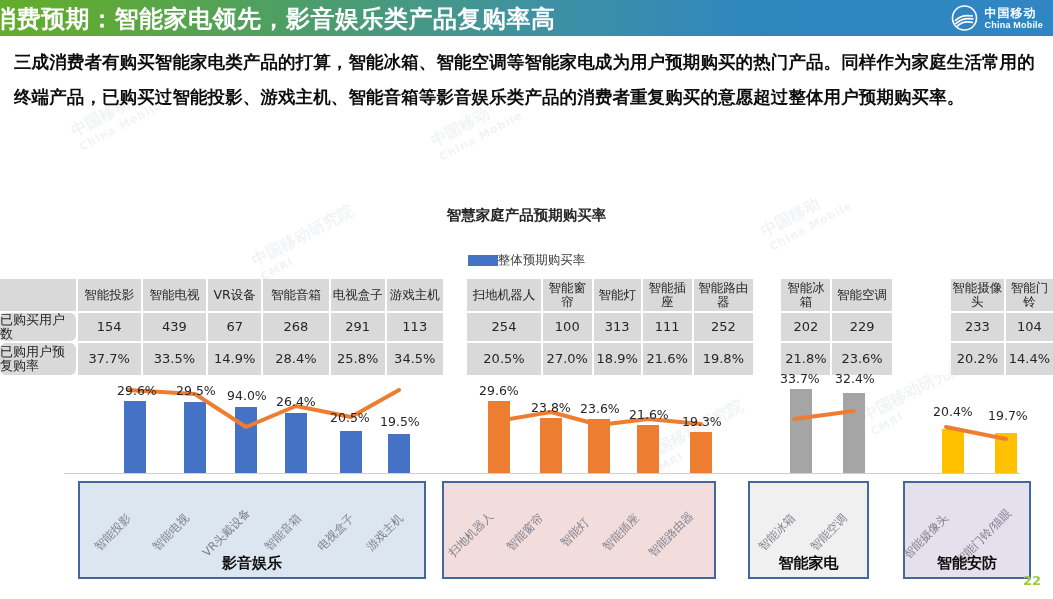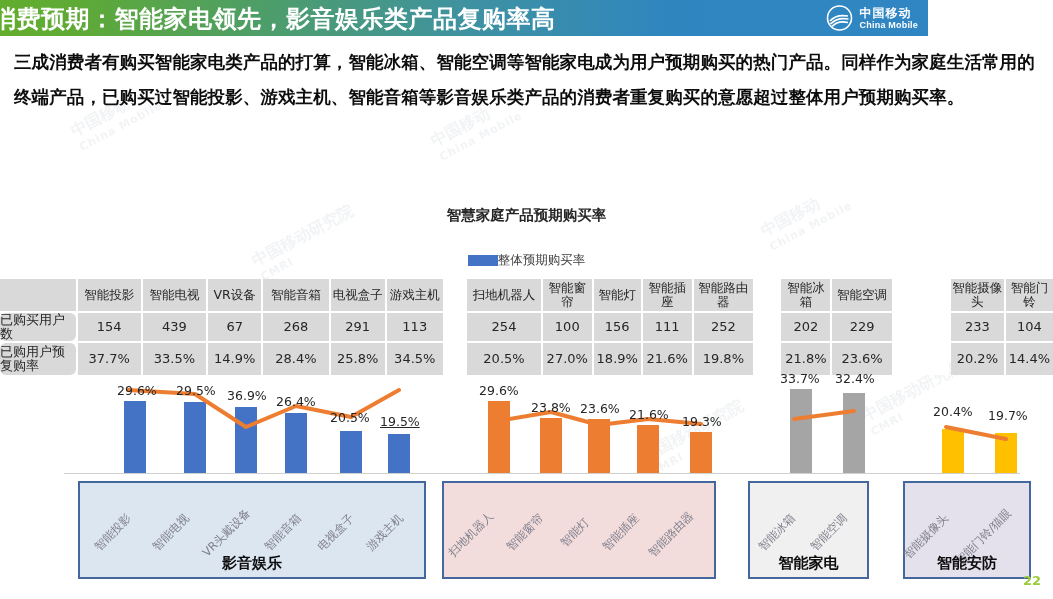--- a/index.html
+++ b/index.html
@@ -4,21 +4,21 @@
 <style>
   html,body{margin:0;padding:0;}
   body{
     width:1053px;height:599px;
     background:#ffffff;
     font-family:"Liberation Sans","DejaVu Sans",sans-serif;
     overflow:hidden;position:relative;
   }
   
   .header{
-    position:absolute;left:0;top:0;width:928px;height:36px;
+    position:absolute;left:0;top:0;width:1053px;height:36px;
     background:linear-gradient(90deg,#62ad2e 0%,#5faa35 8%,#4f9f63 26%,#3f92a0 50%,#2f86bf 72%,#2f86c2 100%);
   }
   .header-title{
     position:absolute;left:-8px;top:3px;
     font-size:24px;font-weight:bold;color:#ffffff;
     letter-spacing:0.5px;white-space:nowrap;
     font-family:"DejaVu Sans",sans-serif;
   }
   .logo-wrap{position:absolute;right:10px;top:5px;display:flex;align-items:center;gap:7px;}
   .logo-mark{width:27px;height:26px;}
@@ -196,21 +196,21 @@
         <td class="rowlab">已购买用户数</td>
         <td>154</td>
         <td>439</td>
         <td>67</td>
         <td>268</td>
         <td>291</td>
         <td>113</td>
         <td class="gap"></td>
         <td>254</td>
         <td>100</td>
-        <td>156</td>
+        <td>313</td>
         <td>111</td>
         <td>252</td>
         <td class="gap"></td>
         <td>202</td>
         <td>229</td>
         <td class="gap"></td>
         <td>233</td>
         <td>104</td>
       </tr>
       <tr class="r-pct">
@@ -262,24 +262,24 @@
 
   <svg class="lineSvg" aria-hidden="true">
     <polyline points="128,14 195,18 246,51 296,30 351,41 399,14" fill="none" stroke="#ed7d31" stroke-width="4" stroke-linejoin="round" stroke-linecap="round"></polyline>
     <polyline points="492,46 551,36 599,49 648,43 701,48" fill="none" stroke="#ed7d31" stroke-width="4" stroke-linejoin="round" stroke-linecap="round"></polyline>
     <polyline points="794,43 854,35" fill="none" stroke="#ed7d31" stroke-width="4" stroke-linejoin="round" stroke-linecap="round"></polyline>
     <polyline points="946,51 1006,63" fill="none" stroke="#ed7d31" stroke-width="4" stroke-linejoin="round" stroke-linecap="round"></polyline>
   </svg>
 
   <div class="dlabel" style="left:117px;top:7px;">29.6%</div>
   <div class="dlabel" style="left:176px;top:7px;">29.5%</div>
-  <div class="dlabel" style="left:227px;top:12px;">36.9%</div>
+  <div class="dlabel" style="left:227px;top:12px;">94.0%</div>
   <div class="dlabel" style="left:276px;top:18px;">26.4%</div>
   <div class="dlabel" style="left:330px;top:34px;">20.5%</div>
-  <div class="dlabel" style="left:380px;top:38px;text-decoration:underline;">19.5%</div>
+  <div class="dlabel" style="left:380px;top:38px;">19.5%</div>
 
   <div class="dlabel" style="left:479px;top:7px;">29.6%</div>
   <div class="dlabel" style="left:531px;top:24px;">23.8%</div>
   <div class="dlabel" style="left:580px;top:25px;">23.6%</div>
   <div class="dlabel" style="left:629px;top:31px;">21.6%</div>
   <div class="dlabel" style="left:682px;top:38px;">19.3%</div>
 
   <div class="dlabel" style="left:780px;top:-5px;">33.7%</div>
   <div class="dlabel" style="left:835px;top:-5px;">32.4%</div>
 

